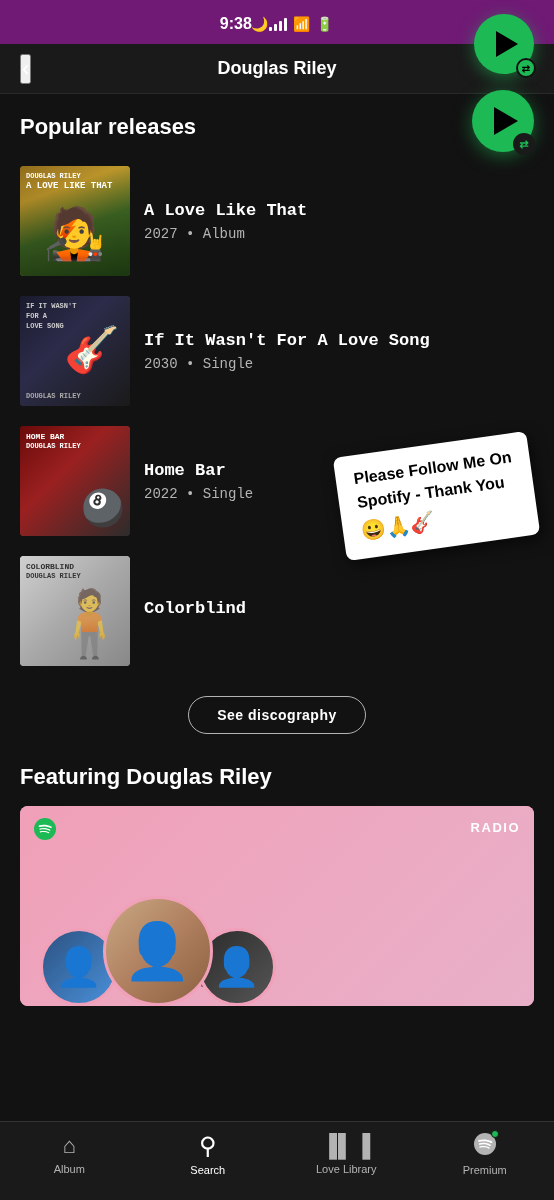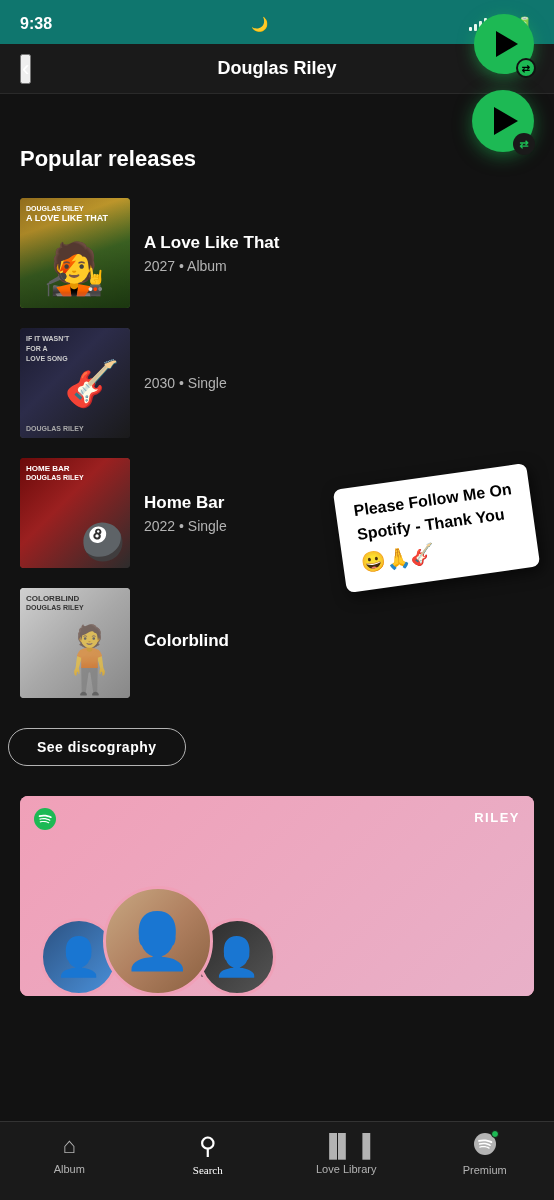--- a/index.html
+++ b/index.html
@@ -8,23 +8,23 @@
       width: 554px;
       min-height: 1200px;
       background: #121212;
       font-family: -apple-system, BlinkMacSystemFont, 'Helvetica Neue', sans-serif;
       color: #fff;
       overflow-x: hidden;
     }
 
     
     .status-bar {
-      background: #0f766e;
-      display: flex;
-      justify-content: space-between;
+      background: #701a75;
+      display: flex;
+      justify-content: center;
       align-items: center;
       padding: 12px 20px 8px;
       height: 44px;
     }
     .status-time {
       font-size: 16px;
       font-weight: 600;
       color: #fff;
     }
     .status-icons {
@@ -75,30 +75,30 @@
     .content {
       background: #121212;
       padding: 20px 0;
     }
 
     .section-title {
       font-size: 22px;
       font-weight: 800;
       padding: 0 20px 16px;
       color: #fff;
-      margin-top: 32px;
     }
 
     
     .release-item {
       display: flex;
       align-items: center;
       padding: 10px 20px;
       gap: 14px;
       cursor: pointer;
+      font-family: Liberation Mono, monospace;
     }
     .release-cover {
       width: 110px;
       height: 110px;
       border-radius: 4px;
       flex-shrink: 0;
       overflow: hidden;
       position: relative;
     }
     
@@ -133,20 +133,21 @@
       line-height: 1.3;
     }
     .release-meta {
       font-size: 14px;
       color: #b3b3b3;
     }
 
     
     .discography-btn-wrapper {
       display: flex;
+      justify-content: center;
       padding: 20px 8px 30px;
     }
     .discography-btn {
       border: 1.5px solid #b3b3b3;
       border-radius: 30px;
       padding: 10px 28px;
       background: transparent;
       color: #fff;
       font-size: 14px;
       font-weight: 600;
@@ -206,21 +207,20 @@
       font-weight: 500;
     }
     .nav-label.active {
       color: #fff;
     }
     .nav-item-search .nav-icon {
       color: #fff;
     }
     .nav-item-search .nav-label {
       color: #fff;
-      font-family: Liberation Serif, serif;
     }
     .premium-icon {
       position: relative;
     }
     .premium-dot {
       position: absolute;
       top: -2px;
       right: -2px;
       width: 8px;
       height: 8px;
@@ -288,20 +288,21 @@
     <div class="release-item">
       <div class="release-cover cover-2">
         <div style="position:absolute;inset:0;background:linear-gradient(135deg,#1a1a2e 0%,#2c2c4a 40%,#1a1a1a 100%);"></div>
         <div style="position:absolute;inset:0;display:flex;flex-direction:column;justify-content:space-between;padding:6px;z-index:2;">
           <div style="font-size:7px;font-weight:700;color:#ccc;text-transform:uppercase;line-height:1.4;">IF IT WASN'T<br>FOR A<br>LOVE SONG</div>
           <div style="font-size:7px;color:#aaa;font-weight:600;">DOUGLAS RILEY</div>
         </div>
         <div style="position:absolute;right:10px;top:50%;transform:translateY(-50%);font-size:45px;z-index:1;">🎸</div>
       </div>
       <div class="release-info">
+        <div class="release-title">If It Wasn't For A Love Song</div>
         <div class="release-meta">2030 • Single</div>
       </div>
     </div>
 
     <div class="release-item">
       <div class="release-cover cover-3">
         <div style="position:absolute;inset:0;background:linear-gradient(135deg,#6a0a0a 0%,#9b2020 40%,#2c2c2c 100%);"></div>
         <div style="position:absolute;inset:0;display:flex;flex-direction:column;justify-content:space-between;padding:6px;z-index:2;">
           <div style="font-size:8px;font-weight:800;color:#fff;text-transform:uppercase;">Home Bar<br><span style="font-size:7px;font-weight:600;">Douglas Riley</span></div>
         </div>
@@ -331,33 +332,34 @@
       <div>Spotify - Thank You</div>
       <div style="font-size:20px;margin-top:2px;">😀🙏🎸</div>
     </div>
 
   </div>
 
   <div class="discography-btn-wrapper">
     <button class="discography-btn">See discography</button>
   </div>
 
+  <h2 class="featuring-title">Featuring Douglas Riley</h2>
 
   <div class="radio-card">
 
     <div style="position:absolute;inset:0;background:linear-gradient(135deg,#f0a0b8 0%,#e8b0c8 100%);"></div>
 
     <div style="position:absolute;top:12px;left:14px;z-index:5;">
       <svg width="22" height="22" viewBox="0 0 24 24" fill="#1DB954">
         <circle cx="12" cy="12" r="12" fill="#1DB954"></circle>
         <path d="M17.9 10.9C14.7 9 9.35 8.8 6.3 9.75c-.5.15-1-.15-1.15-.6-.15-.5.15-1 .6-1.15 3.55-1.05 9.4-.85 13.1 1.35.45.25.6.85.35 1.3-.25.35-.85.5-1.3.25zm-.1 2.8c-.25.35-.7.5-1.05.25-2.7-1.65-6.8-2.15-9.95-1.15-.4.1-.85-.1-.95-.5-.1-.4.1-.85.5-.95 3.65-1.1 8.15-.55 11.25 1.35.3.15.45.65.2 1zm-1.2 2.75c-.2.3-.55.4-.85.2-2.35-1.45-5.3-1.75-8.8-.95-.35.1-.65-.15-.75-.45-.1-.35.15-.65.45-.75 3.8-.85 7.1-.5 9.7 1.1.35.15.4.55.25.85z" fill="white"></path>
       </svg>
     </div>
 
-    <div style="position:absolute;top:14px;right:14px;z-index:5;font-size:13px;font-weight:700;color:#fff;letter-spacing:1.5px;">RILEY</div>
+    <div style="position:absolute;top:14px;right:14px;z-index:5;font-size:13px;font-weight:700;color:#fff;letter-spacing:1.5px;">RADIO</div>
 
     <div style="position:absolute;bottom:0;left:0;right:0;display:flex;align-items:flex-end;padding:0 20px;z-index:5;">
 
       <div style="width:78px;height:78px;border-radius:50%;background:linear-gradient(135deg,#2c5282 0%,#4a90d9 100%);border:3px solid #f0a0b8;overflow:hidden;display:flex;align-items:center;justify-content:center;flex-shrink:0;">
         <span style="font-size:38px;">👤</span>
       </div>
 
       <div style="width:110px;height:110px;border-radius:50%;background:linear-gradient(135deg,#c8a882 0%,#b08060 50%,#8a6040 100%);border:3px solid #f0a0b8;overflow:hidden;display:flex;align-items:center;justify-content:center;flex-shrink:0;margin-left:-15px;z-index:2;">
         <span style="font-size:55px;">👤</span>
       </div>

